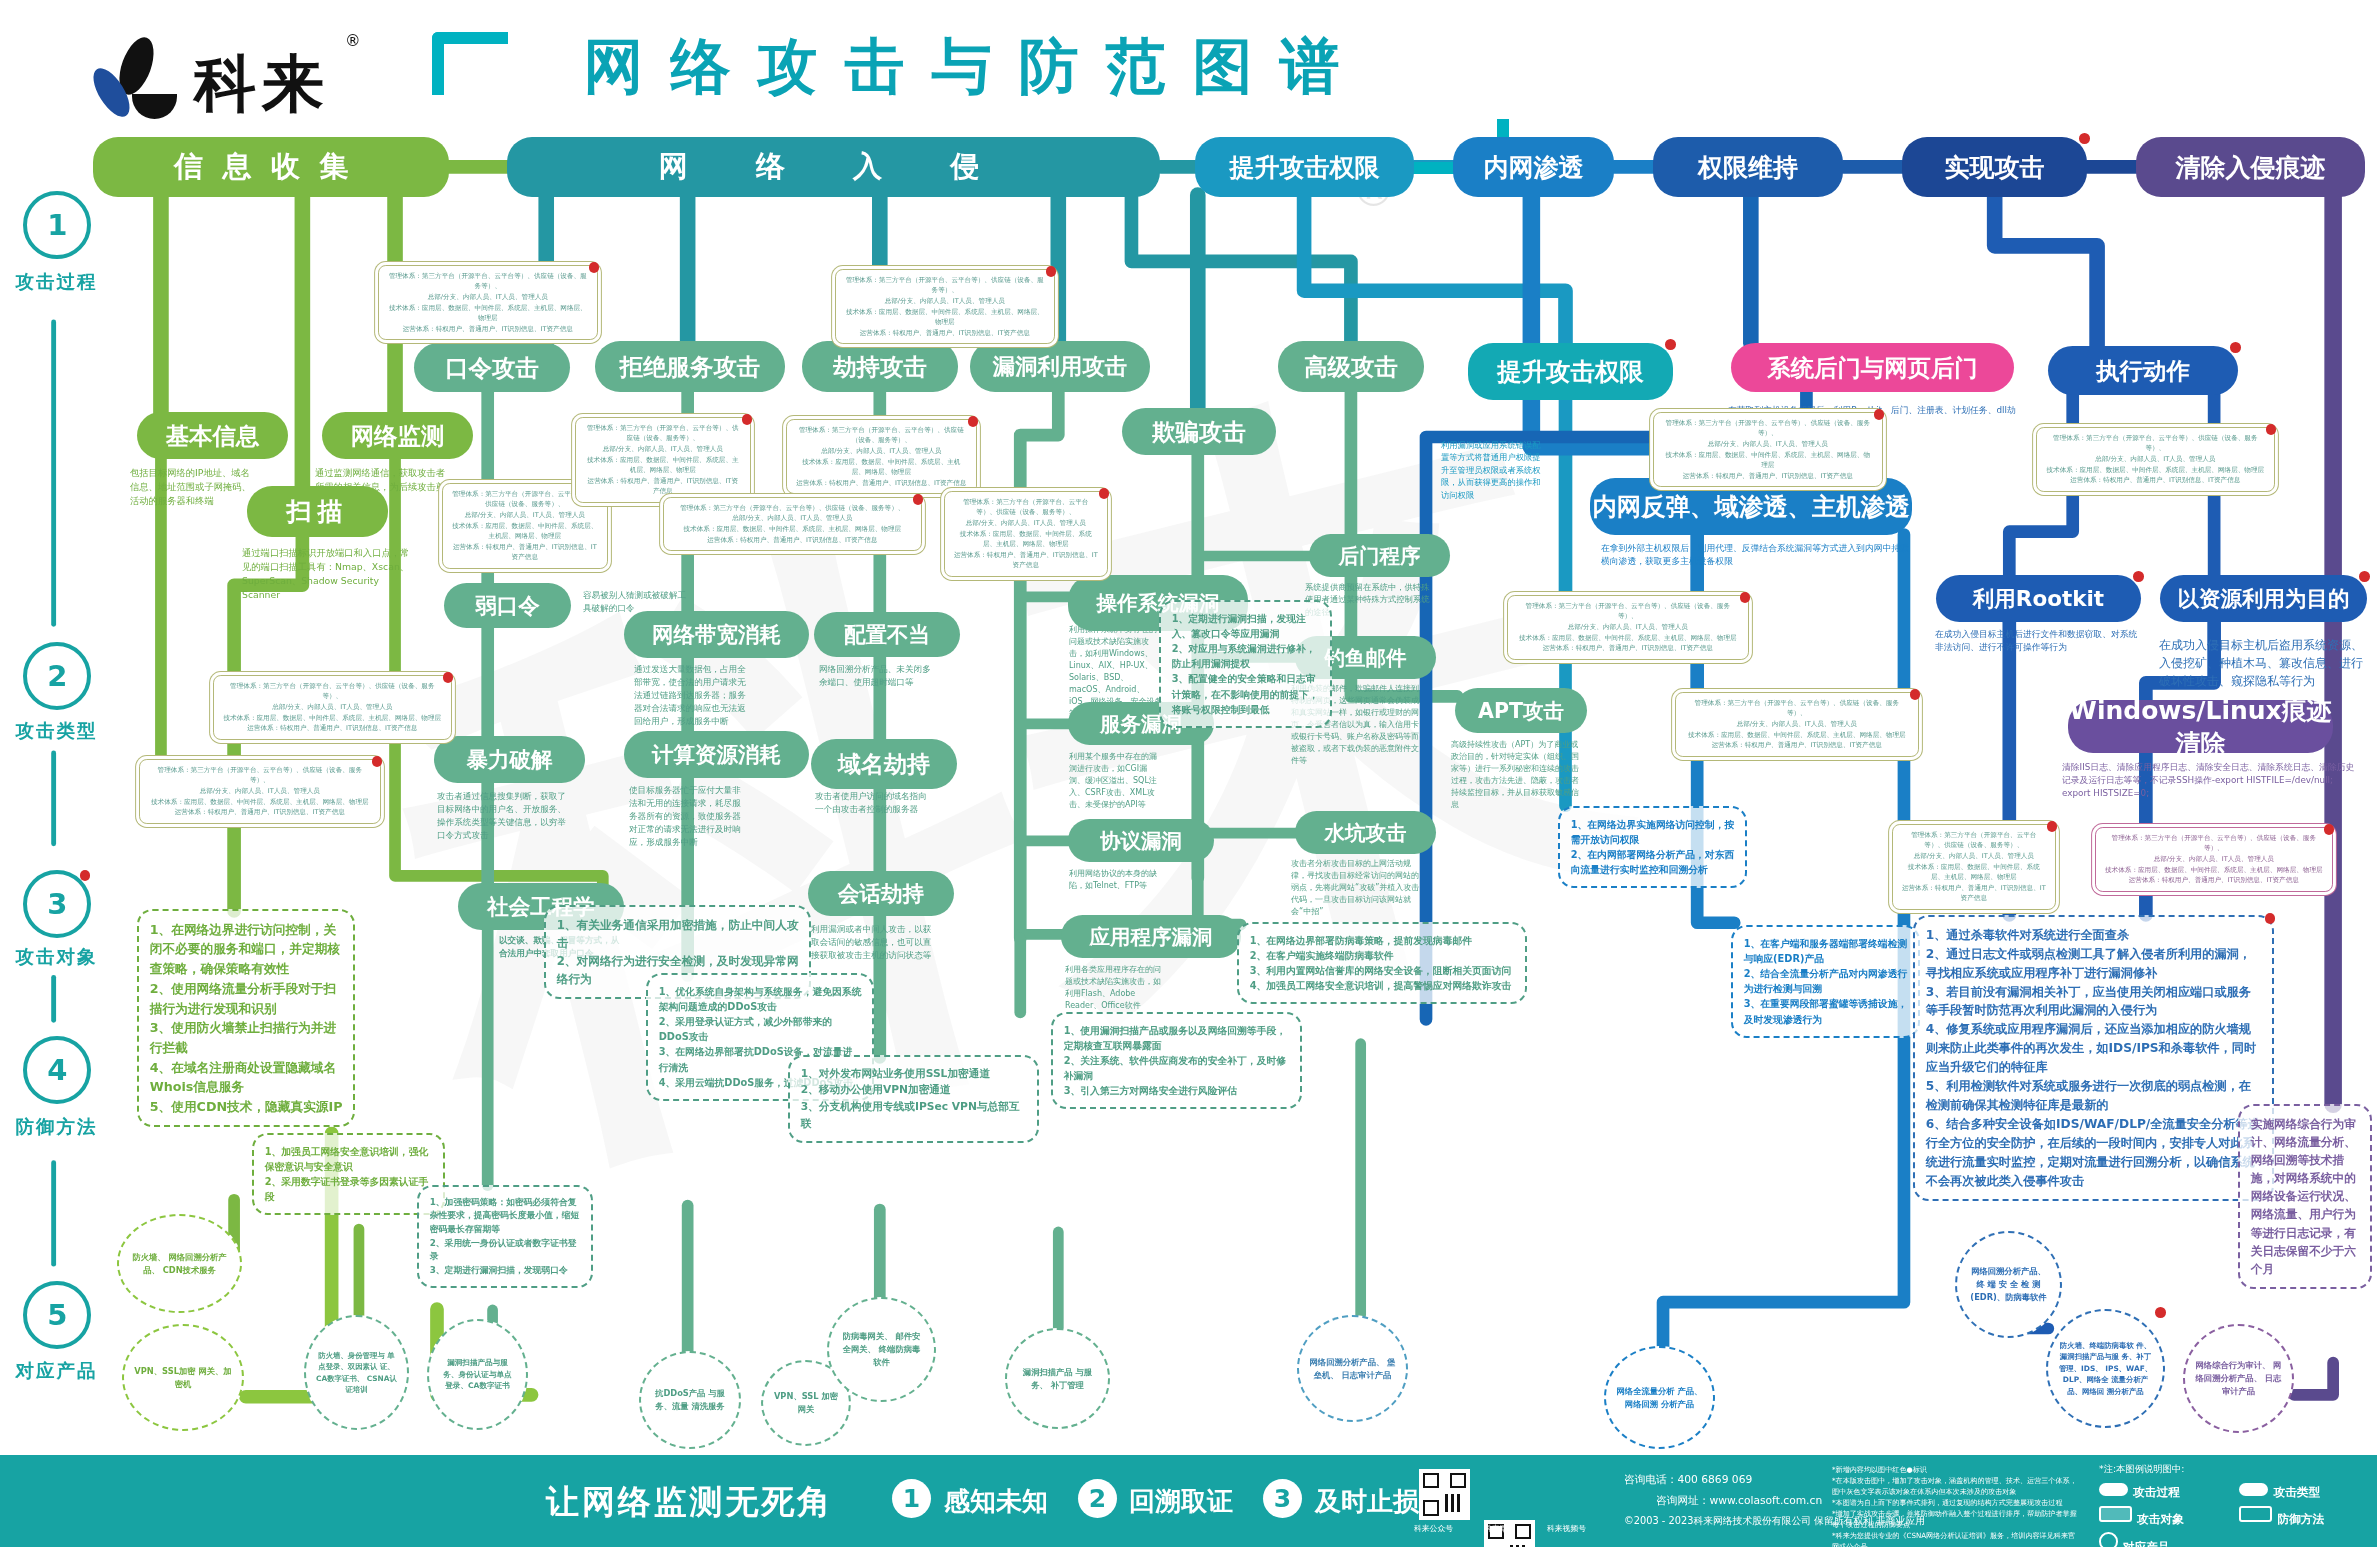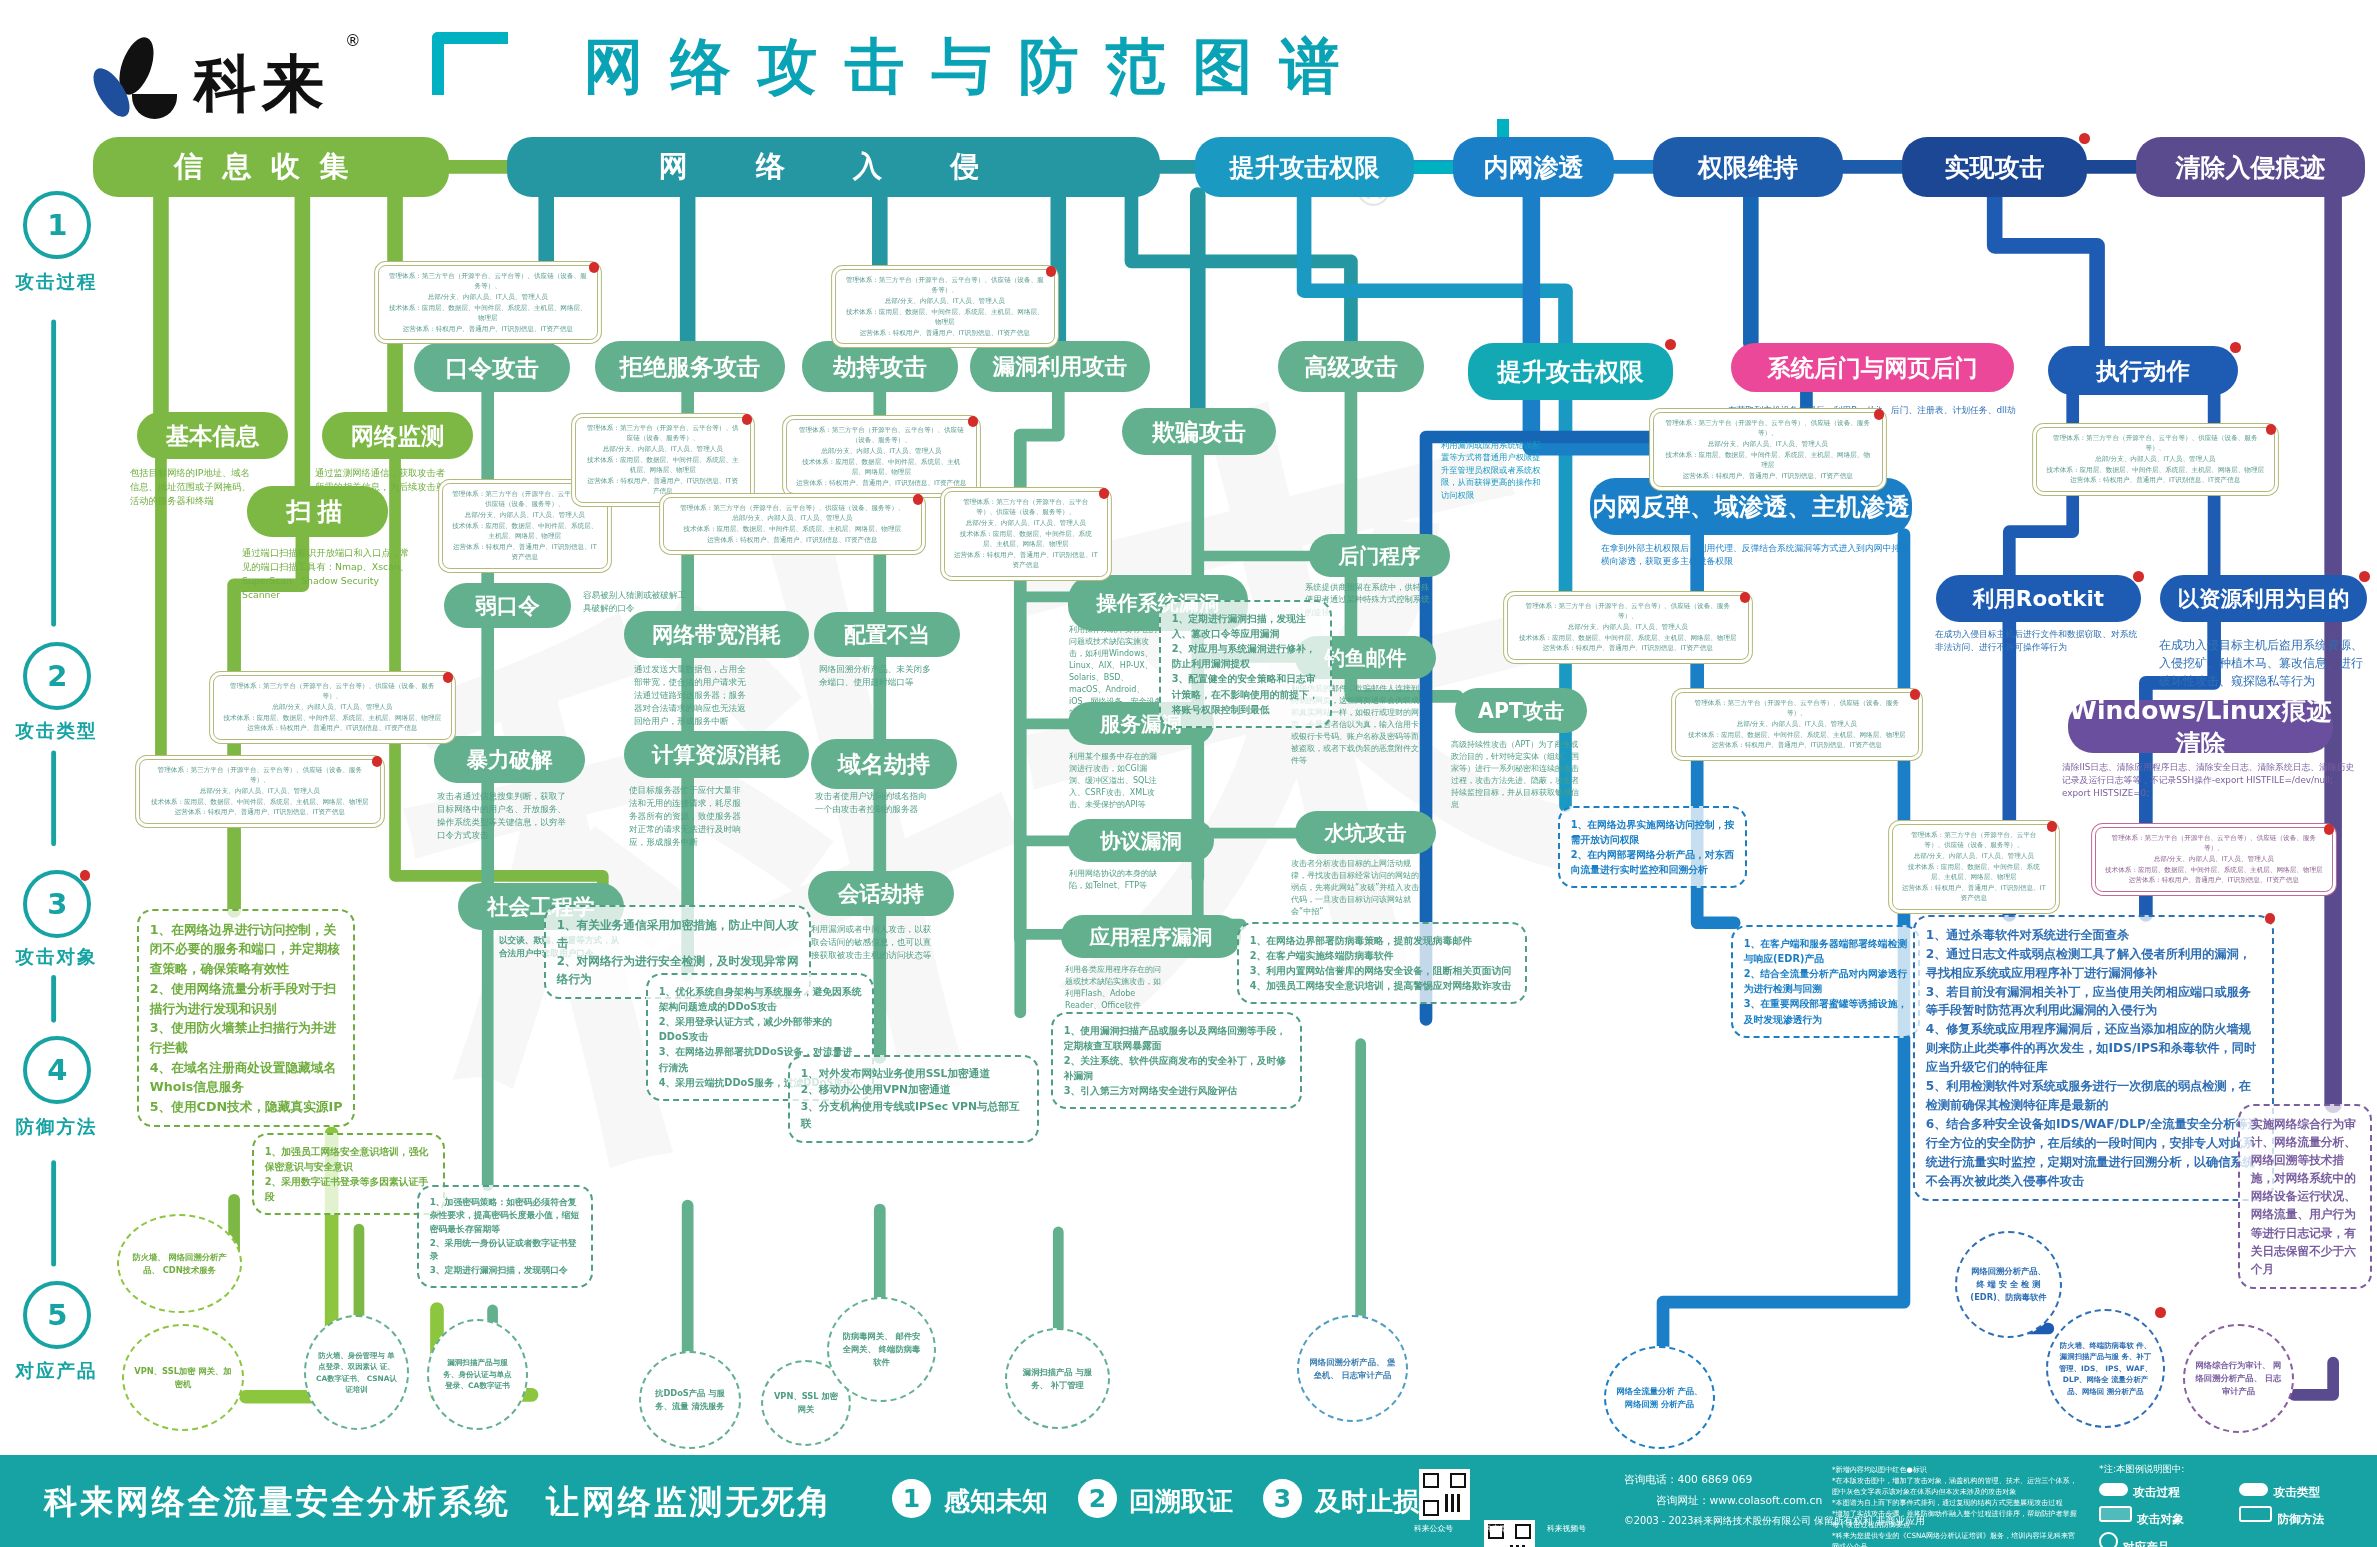--- a/index.html
+++ b/index.html
@@ -383,21 +383,20 @@
 件、漏洞扫描产品与服
 务、补丁管理、IDS、
 IPS、WAF、DLP、网络全
 流量分析产品、网络回
 溯分析产品</div>
 <div class="pcirc t-purple" style="left:2183px;top:1324px;width:111px;height:109px;border-color:#8a5fa0;">网络综合行为审计、
 网络回溯分析产品、
 日志审计产品</div>
 
 <div class="footer">
-  <span class="abs" style="left:44px;top:25px;font-size:33px;font-weight:bold;letter-spacing:2.9px;">科来网络全流量安全分析系统</span>
   <span class="abs" style="left:546px;top:25px;font-size:33px;font-weight:bold;letter-spacing:2.9px;">让网络监测无死角</span>
 
   <span class="abs" style="left:892px;top:24.4px;width:39px;height:39px;border-radius:50%;background:#fff;color:#17a3a3;font-weight:bold;font-size:25px;display:flex;align-items:center;justify-content:center;">1</span>
   <span class="abs" style="left:944px;top:29px;font-size:26px;font-weight:bold;">感知未知</span>
   <span class="abs" style="left:1078px;top:24.4px;width:39px;height:39px;border-radius:50%;background:#fff;color:#17a3a3;font-weight:bold;font-size:25px;display:flex;align-items:center;justify-content:center;">2</span>
   <span class="abs" style="left:1129px;top:29px;font-size:26px;font-weight:bold;">回溯取证</span>
   <span class="abs" style="left:1263px;top:24.4px;width:39px;height:39px;border-radius:50%;background:#fff;color:#17a3a3;font-weight:bold;font-size:25px;display:flex;align-items:center;justify-content:center;">3</span>
   <span class="abs" style="left:1315px;top:29px;font-size:26px;font-weight:bold;">及时止损</span>
 
   <div class="abs qr" style="left:1419px;top:13.7px;">

